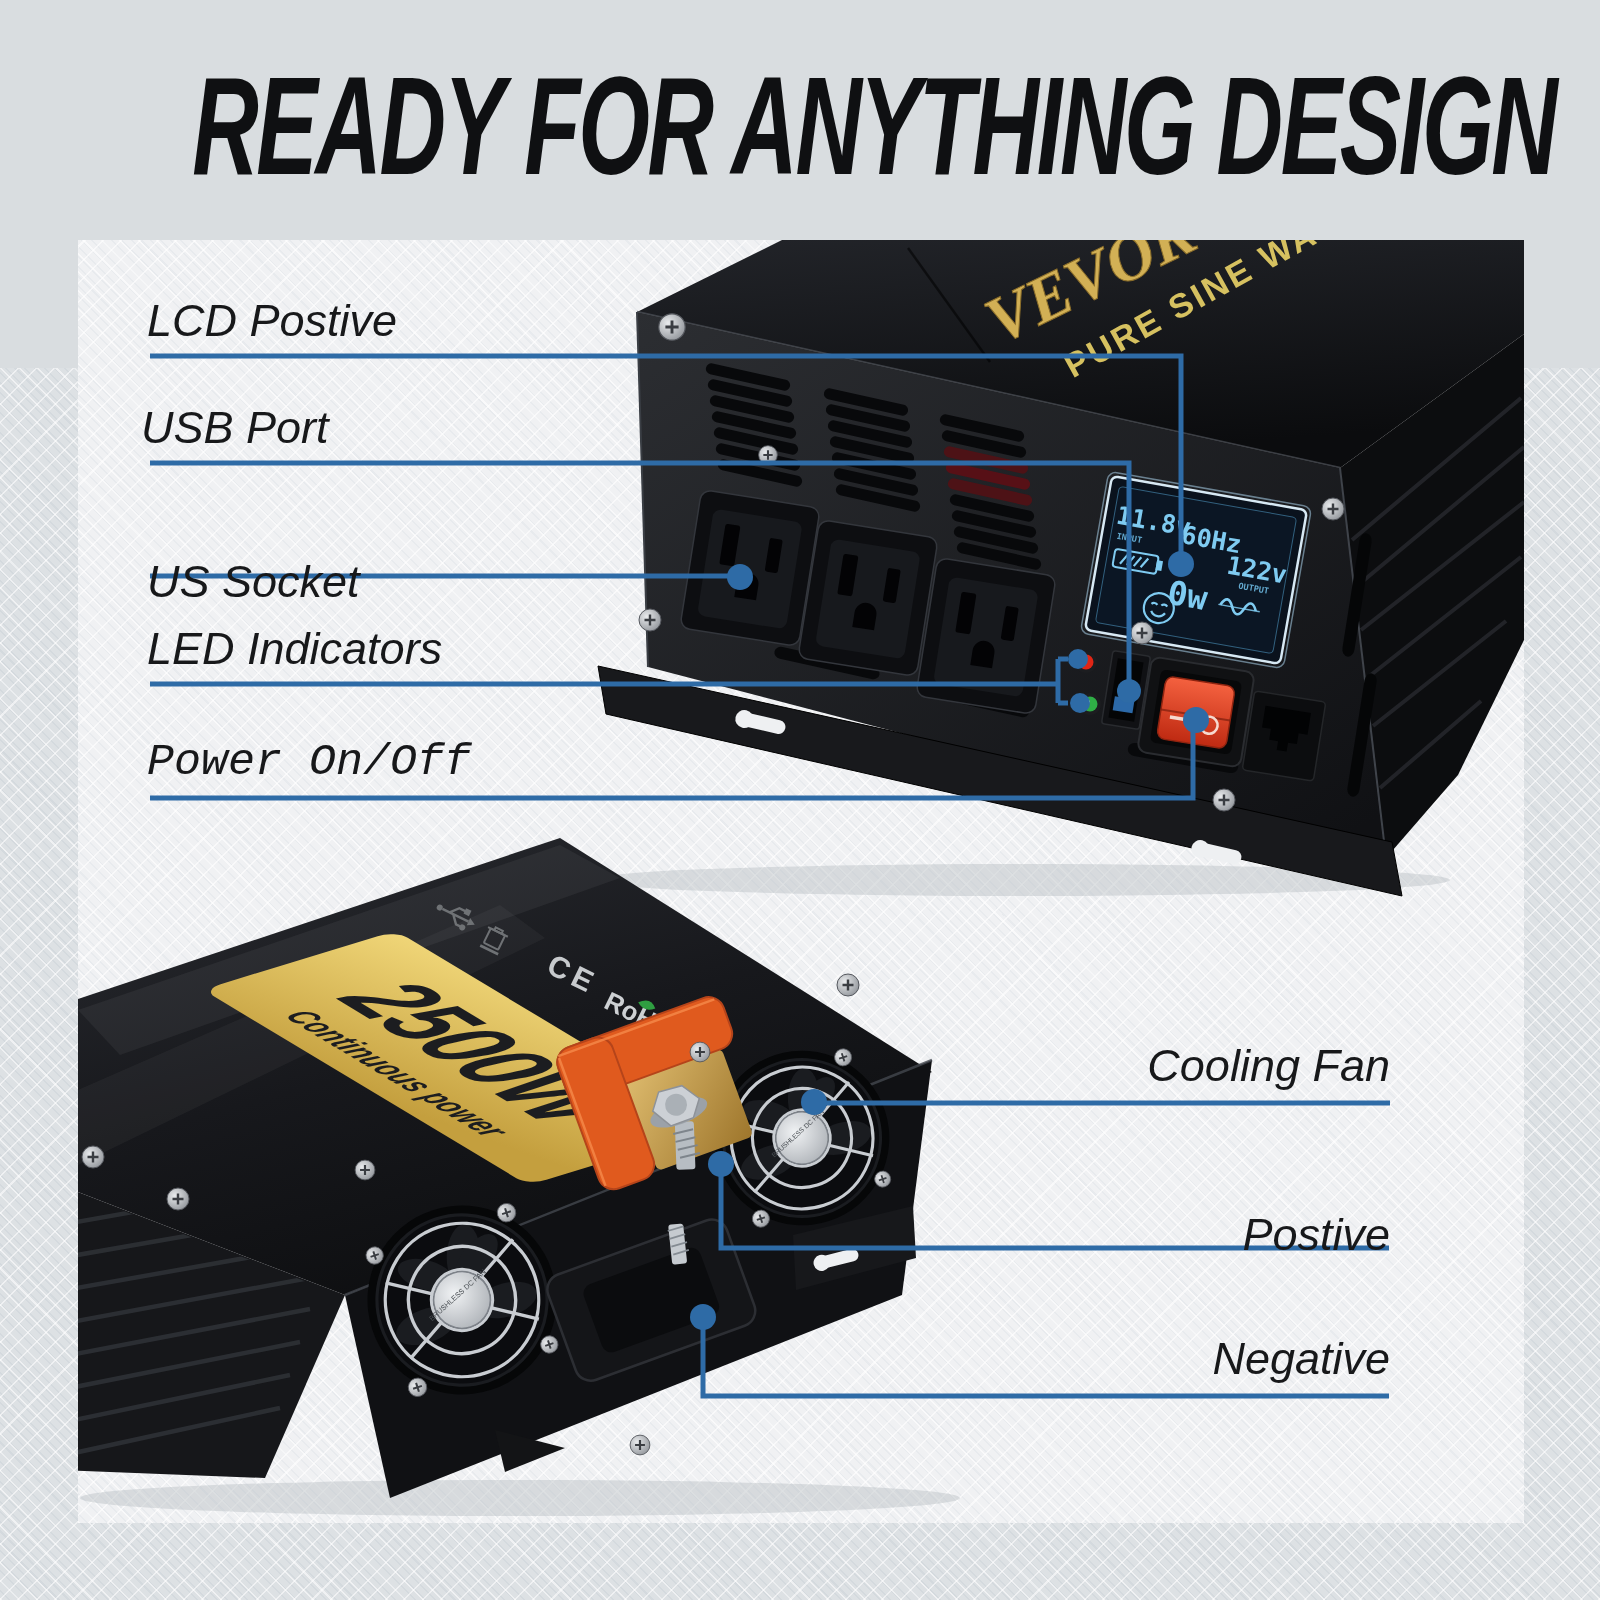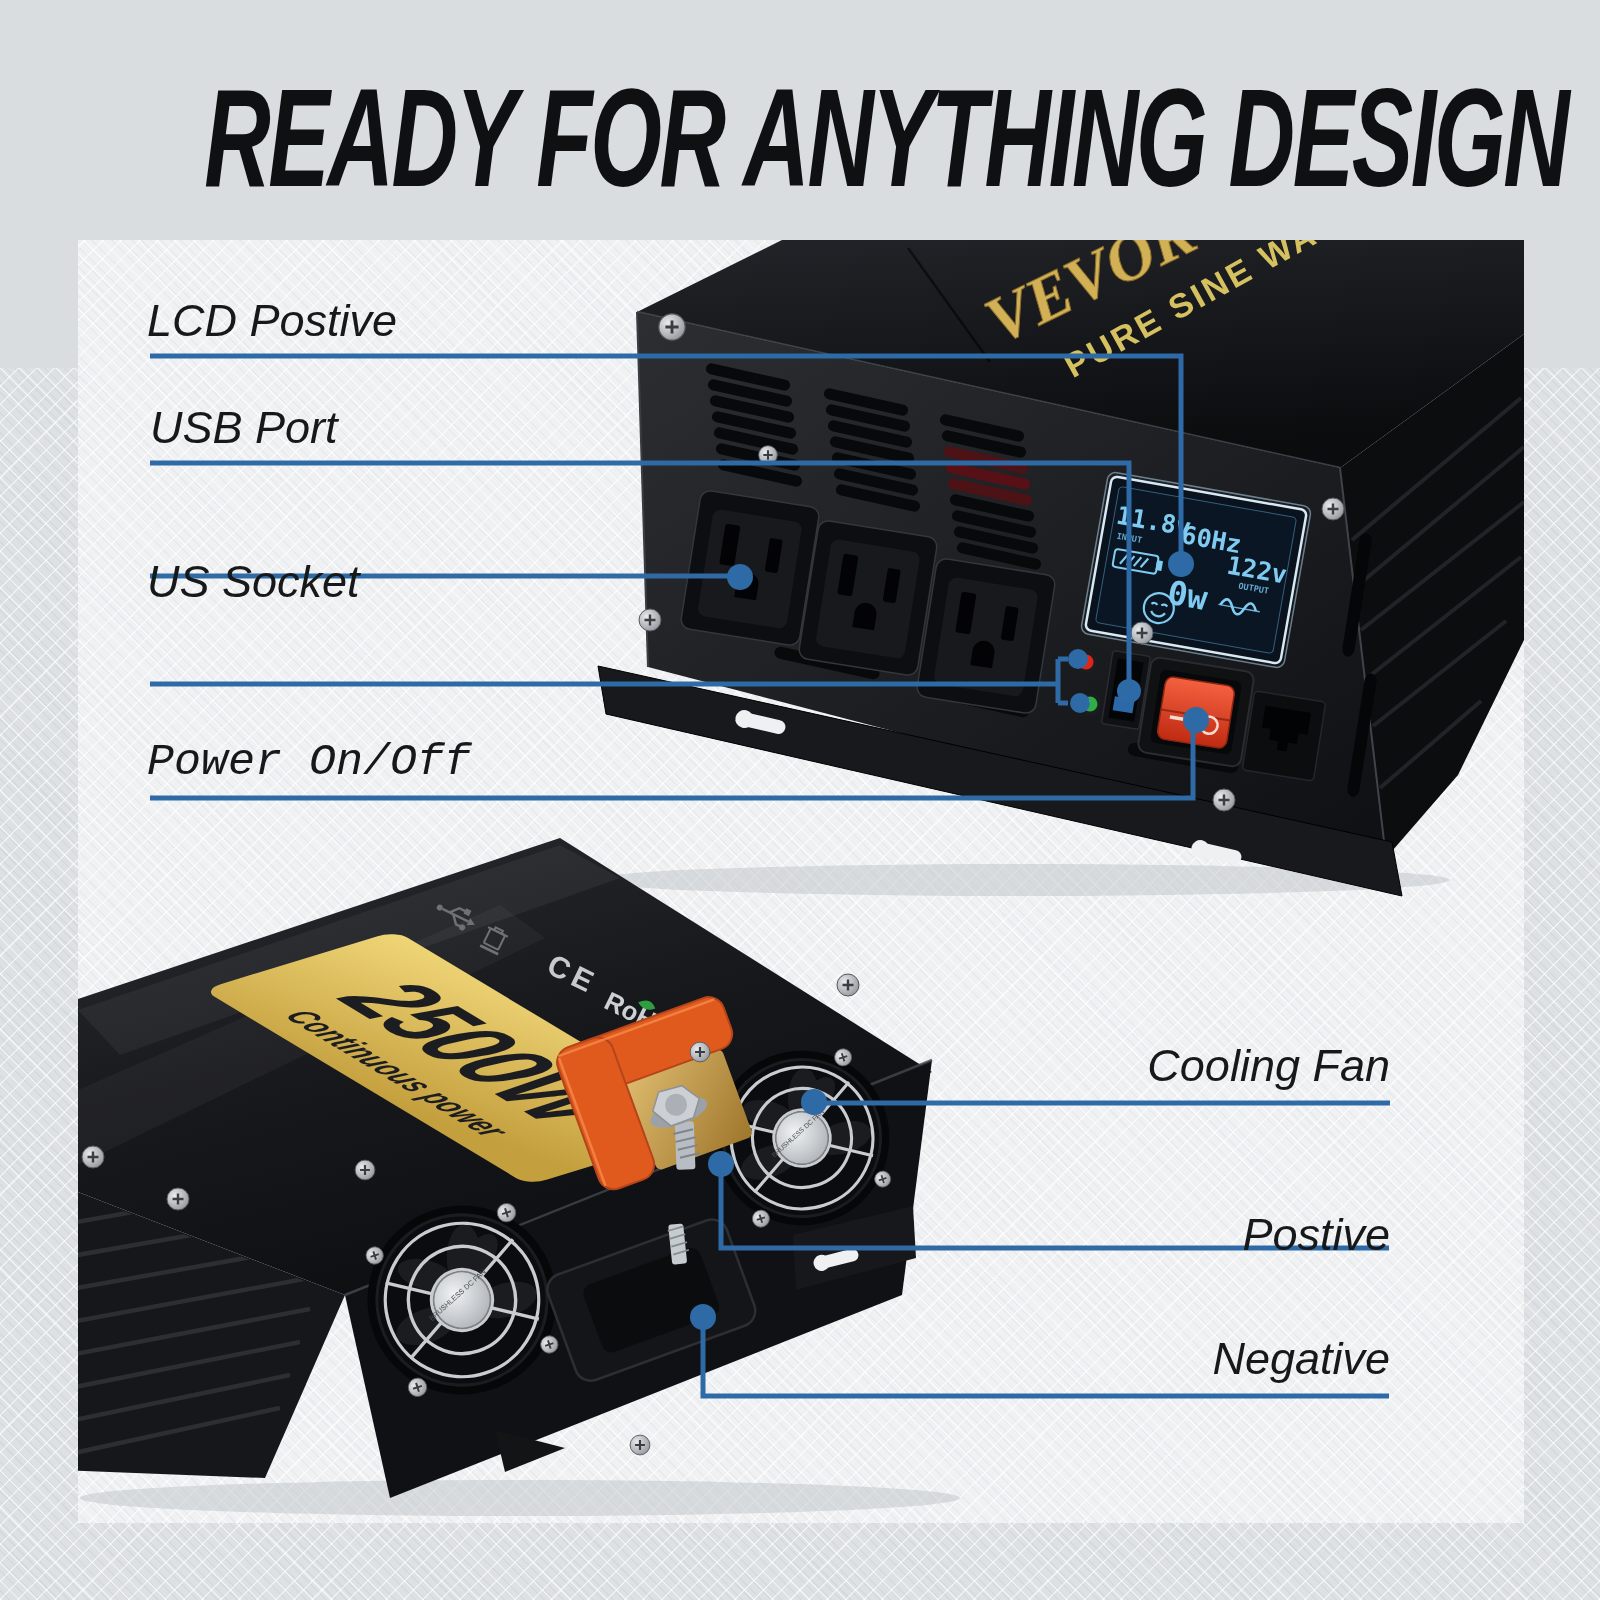--- a/index.html
+++ b/index.html
@@ -10,21 +10,21 @@
       repeating-linear-gradient(45deg, rgba(255,255,255,.55) 0 1.5px, rgba(0,0,0,0) 1.5px 13px),
       repeating-linear-gradient(-45deg, rgba(255,255,255,.55) 0 1.5px, rgba(0,0,0,0) 1.5px 13px),
       repeating-linear-gradient(45deg, rgba(176,188,198,.20) 6px 7.5px, rgba(0,0,0,0) 7.5px 13px);
     font-family:"Liberation Sans", sans-serif;
   }
   .title-band{
     position:absolute;left:0;top:0;width:1600px;height:368px;
     background:#d9dde0;
   }
   .page-title{
-    position:absolute;left:0;top:58px;width:1317px;margin:12px;
+    position:absolute;left:0;top:58px;width:1317px;margin:0;
     text-align:center;
     font-style:italic;font-weight:bold;
     font-size:118px;letter-spacing:-3px;
     color:#0f1012;
   }
   .page-title .squeeze{
     display:inline-block;
     transform:scaleX(.78) scaleY(1.18);
     transform-origin:50% 50%;
     white-space:nowrap;
@@ -411,19 +411,20 @@
       <circle cx="1078" cy="659" r="10"></circle>
       <circle cx="1080" cy="703" r="10"></circle>
       <circle cx="1196" cy="720" r="13"></circle>
       <circle cx="814" cy="1102" r="13"></circle>
       <circle cx="721" cy="1164" r="13"></circle>
       <circle cx="703" cy="1317" r="13"></circle>
     </g>
   </svg>
 
   <div class="callout-label" style="left:147px;top:296px;">LCD Postive</div>
-  <div class="callout-label" style="left:150px;top:403px;">USB Port</div>
+  <div class="callout-label" style="left:141px;top:403px;">USB Port</div>
   <div class="callout-label" style="left:147px;top:516px;margin-top:41px;">US Socket</div>
+  <div class="callout-label" style="left:147px;top:624px;">LED Indicators</div>
   <div class="callout-label" style="left:147px;top:738px;font-family:Liberation Mono, monospace;">Power On/Off</div>
   <div class="callout-label right" style="right:210px;top:1041px;">Cooling Fan</div>
   <div class="callout-label right" style="right:210px;top:1186px;margin-top:24px;">Postive</div>
   <div class="callout-label right" style="right:210px;top:1334px;">Negative</div>
 </div>
 
 </body></html>

